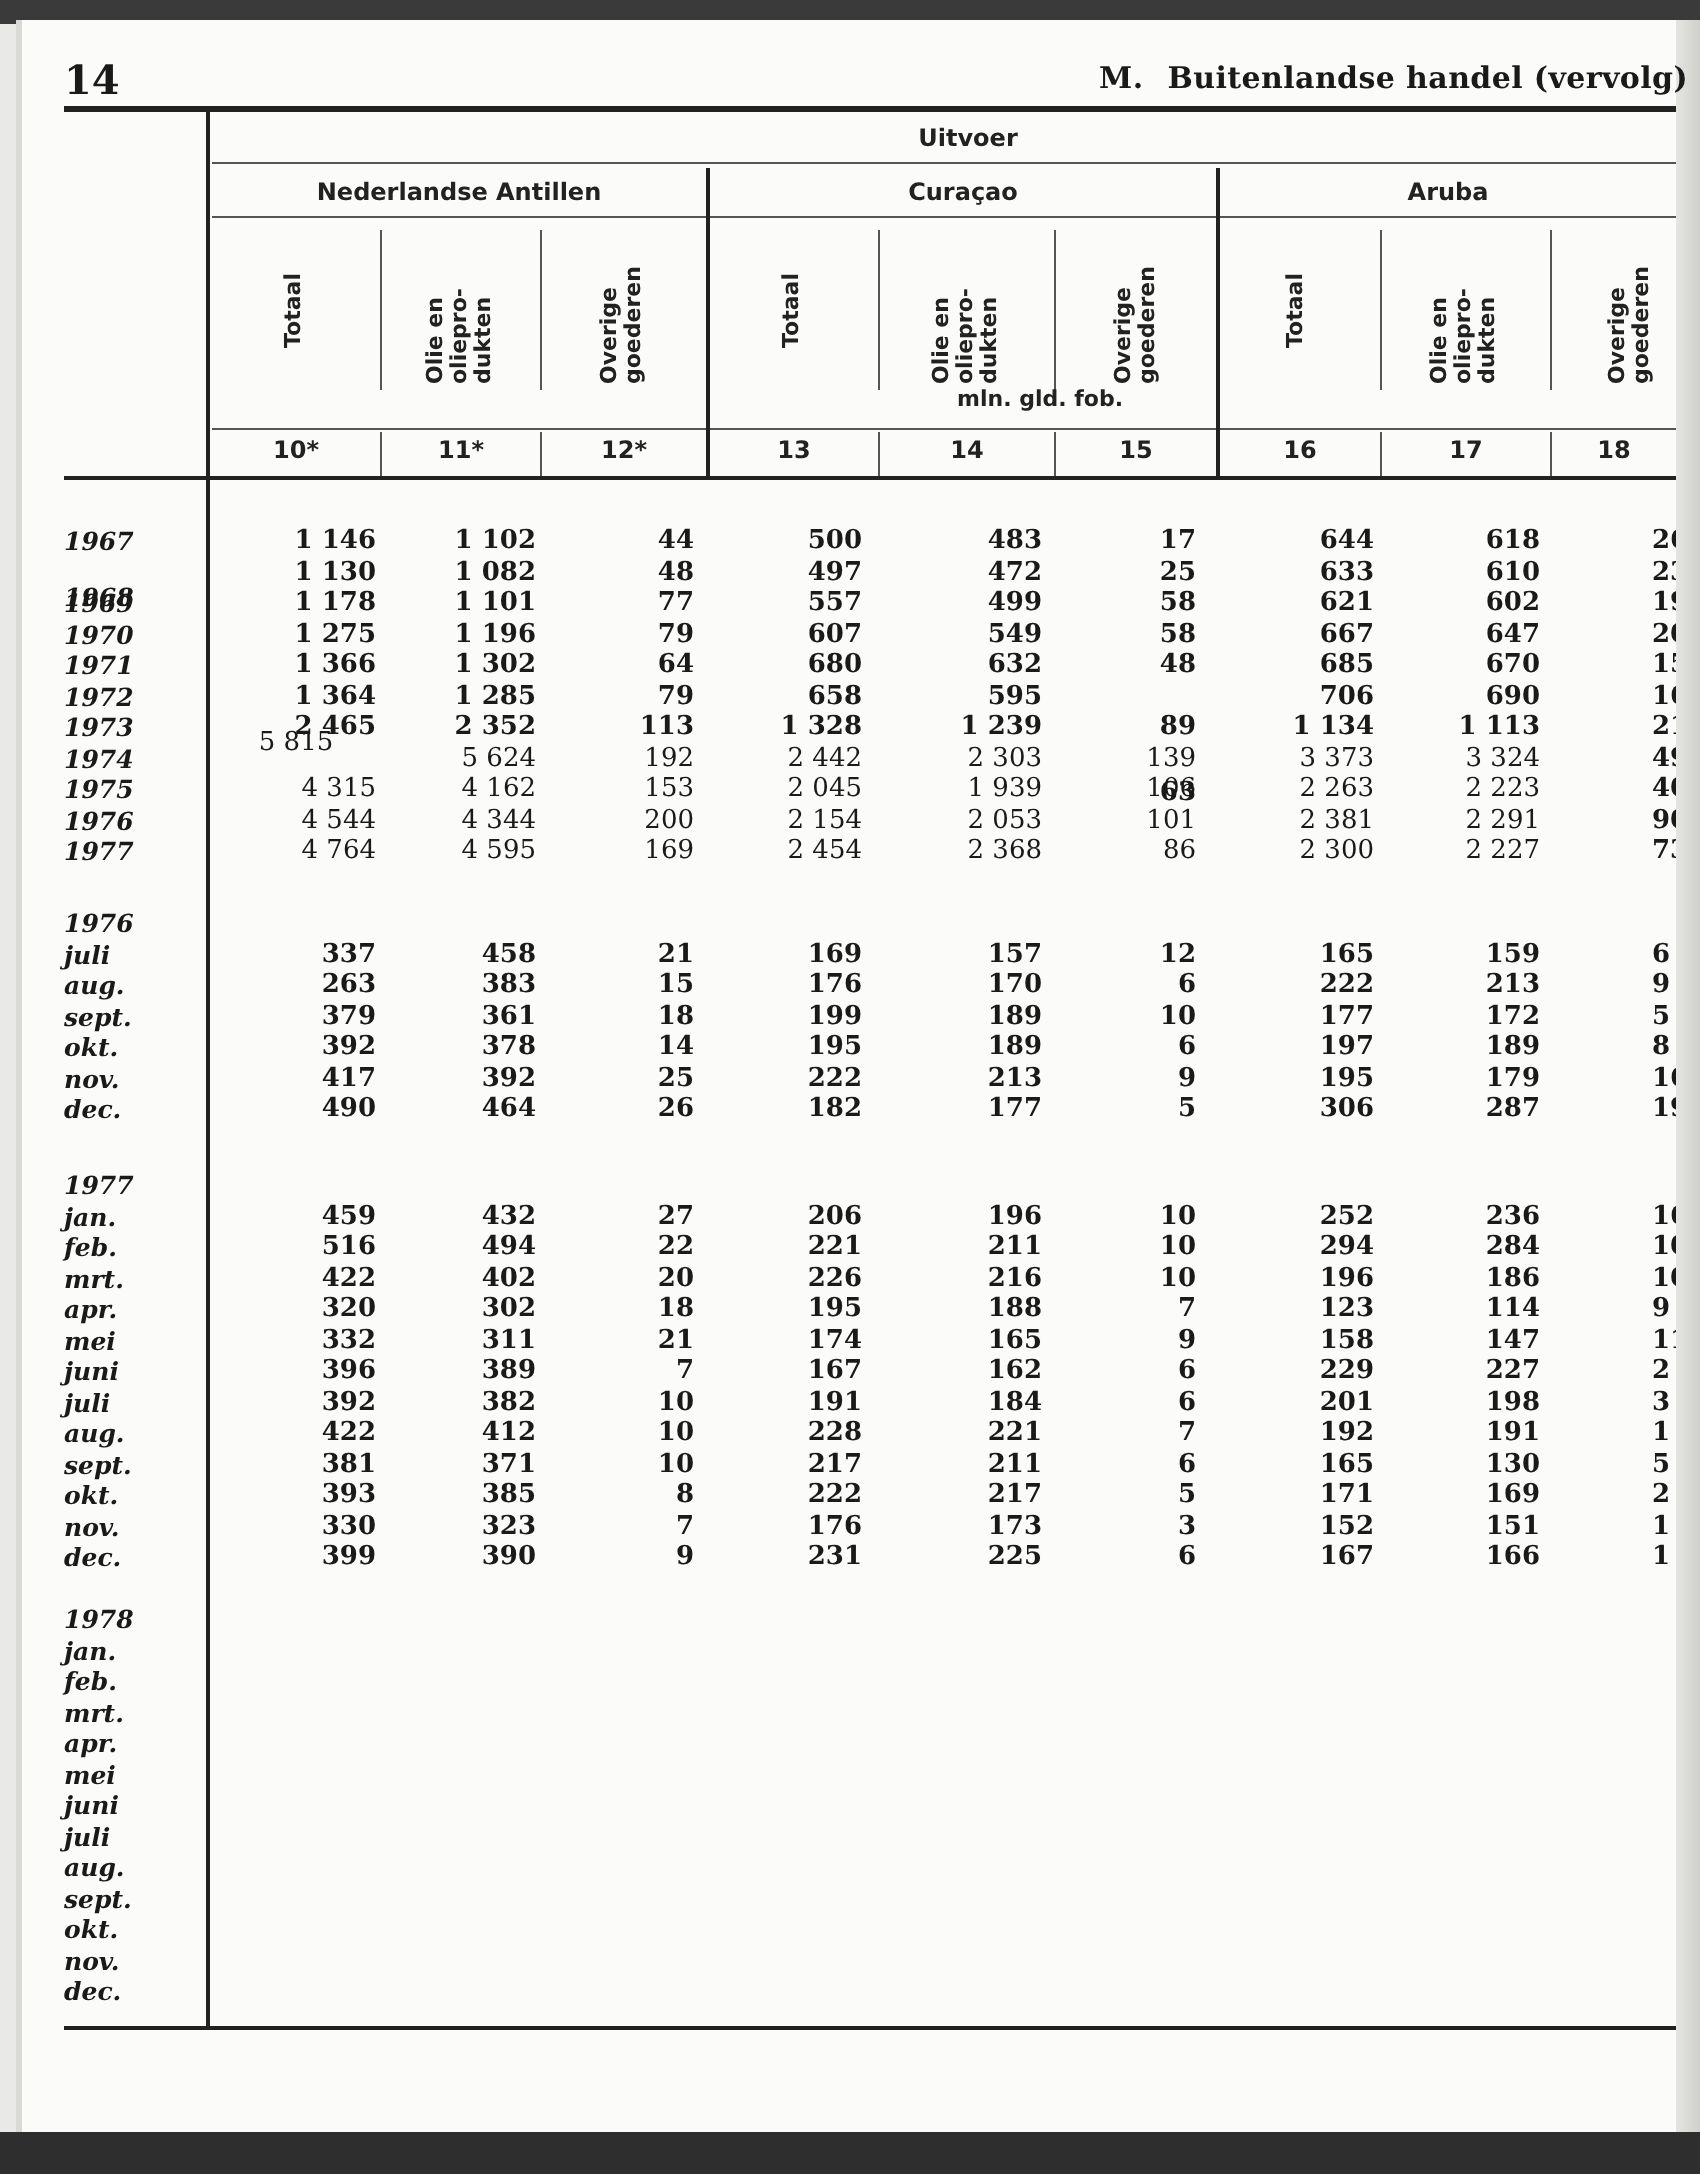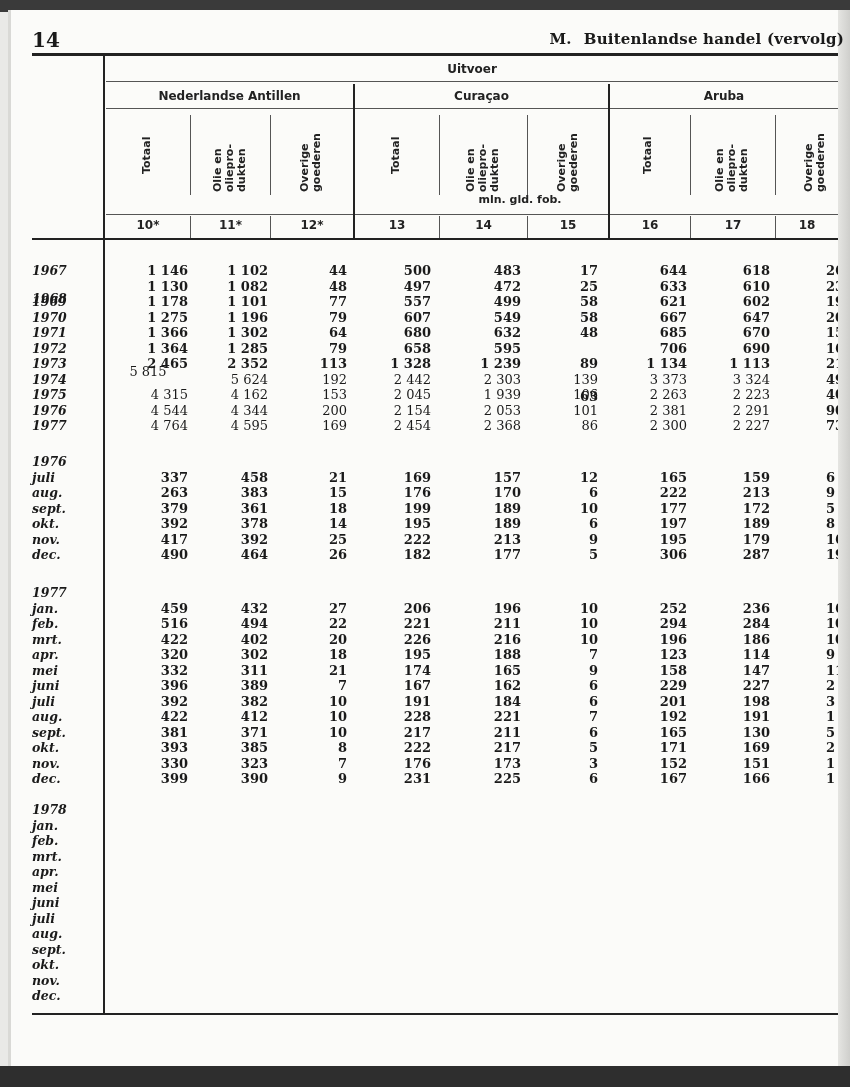--- a/index.html
+++ b/index.html
@@ -73,21 +73,21 @@
 
 <div class="vline thin" style="left:190px; top:216px; width:1px; height:22px;"></div>
 <div class="vline thin" style="left:270px; top:216px; width:1px; height:22px;"></div>
 <div class="vline thin" style="left:439px; top:216px; width:1px; height:22px;"></div>
 <div class="vline thin" style="left:527px; top:216px; width:1px; height:22px;"></div>
 <div class="vline thin" style="left:690px; top:216px; width:1px; height:22px;"></div>
 <div class="vline thin" style="left:775px; top:216px; width:1px; height:22px;"></div>
 <div class="vline" style="left:353px; top:216px; width:2px; height:22px;"></div>
 <div class="vline" style="left:608px; top:216px; width:2px; height:22px;"></div>
 
-<div class="hdr" style="left:106px; top:62px; width:732px;">Uitvoer</div>
+<div class="hdr" style="left:106px; top:62px; width:732px;padding-left:12px;">Uitvoer</div>
 <div class="hdr" style="left:106px; top:89px; width:247px;">Nederlandse Antillen</div>
 <div class="hdr" style="left:355px; top:89px; width:253px;">Curaçao</div>
 <div class="hdr" style="left:610px; top:89px; width:228px;">Aruba</div>
 
 <div class="vert" style="left:135px; top:118px; width:24px; height:74px;">Totaal</div>
 <div class="vert" style="left:204px; top:112px; width:52px; height:80px;">
     <span style="width:36px; white-space:normal; display:block;">Olie en oliepro-dukten</span>
   </div>
 <div class="vert" style="left:294px; top:112px; width:36px; height:80px;">
     <span style="width:26px; display:block;">Overige goederen</span>

